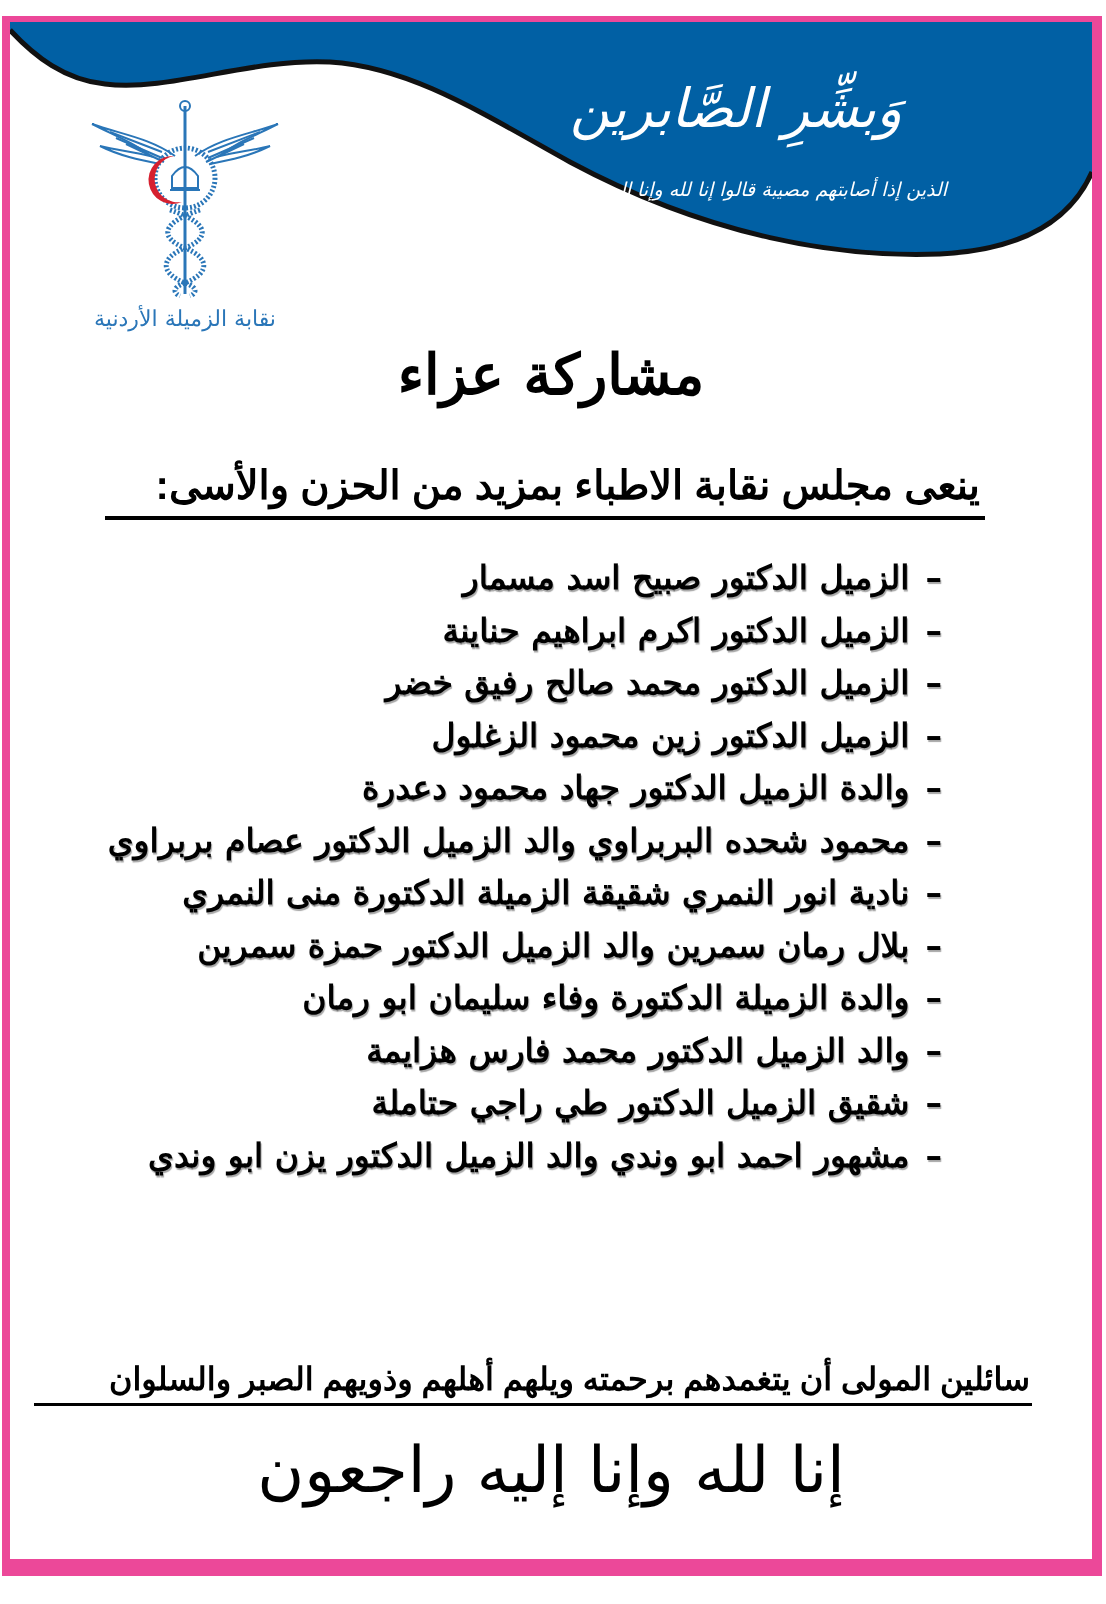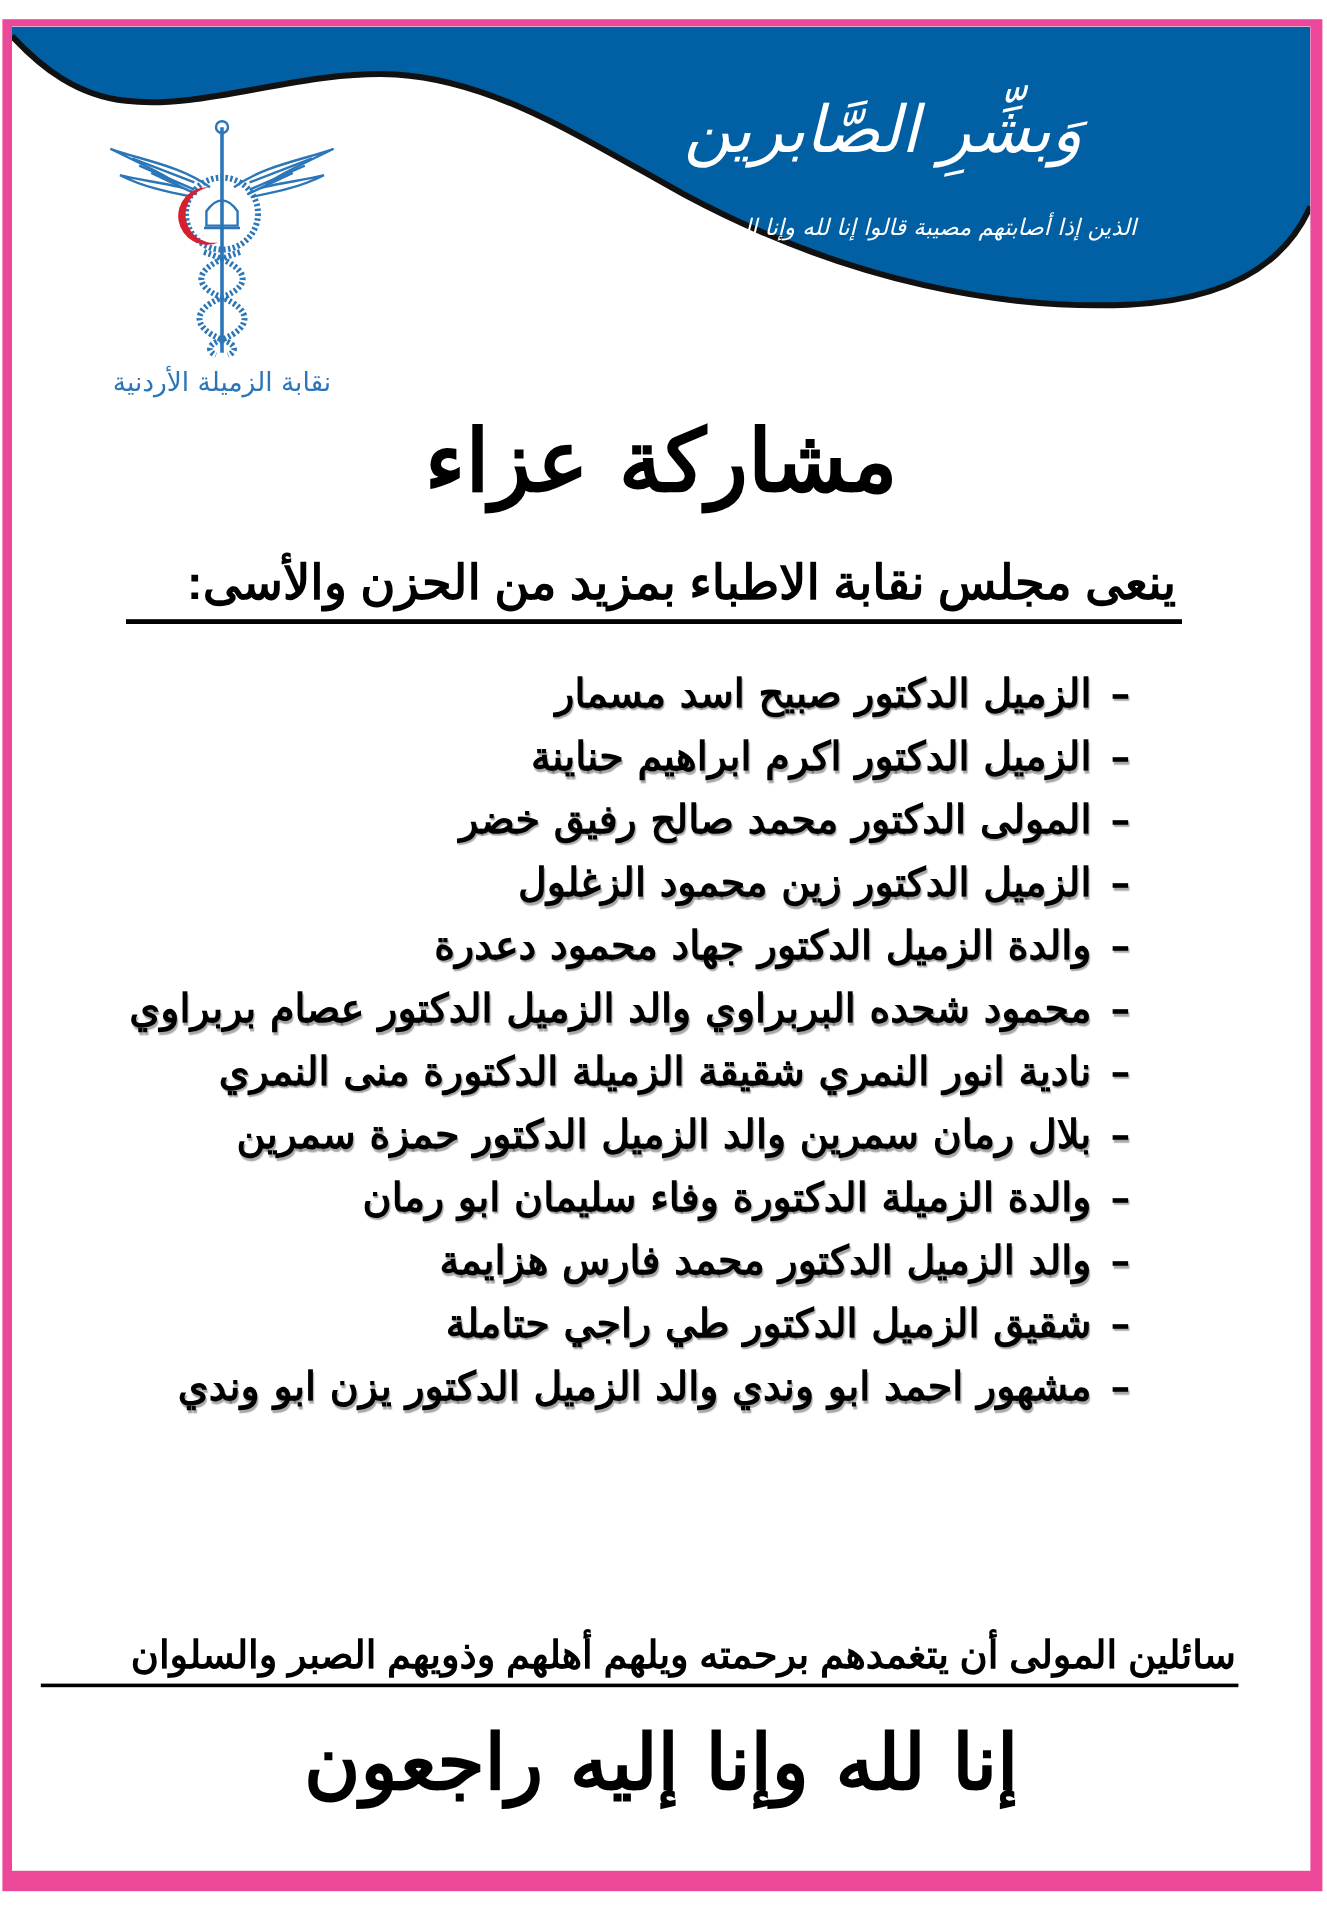--- a/index.html
+++ b/index.html
@@ -4,29 +4,29 @@
 <style>
   html, body { margin: 0; padding: 0; background: #ffffff; }
   body { width: 1106px; height: 1604px; position: relative; overflow: hidden; font-family: "DejaVu Sans", sans-serif; }
   .frame { position: absolute; left: 2px; top: 16px; width: 1100px; height: 1560px; background: #ec4899; }
   .paper { position: absolute; left: 8px; top: 6px; width: 1082px; height: 1537px; background: #ffffff; overflow: hidden; }
   .wave { position: absolute; left: 0; top: 0; width: 1082px; height: 240px; }
   .header-title { position: absolute; right: 190px; top: 60px; color: #ffffff; font-family: "DejaVu Serif", serif; font-size: 54px; font-style: italic; direction: rtl; white-space: nowrap; line-height: 1; }
   .header-verse { position: absolute; right: 145px; top: 156px; color: #ffffff; font-family: "DejaVu Serif", serif; font-style: italic; font-size: 19px; direction: rtl; white-space: nowrap; }
   .logo { position: absolute; left: 80px; top: 76px; width: 190px; height: 200px; }
   .logo-caption { position: absolute; left: 40px; top: 284px; width: 270px; text-align: center; color: #2a76b8; font-family: "DejaVu Serif", serif; font-size: 22px; direction: rtl; }
-  .doc-title { position: absolute; left: 0; width: 1082px; top: 322px; text-align: center; font-family: "DejaVu Serif", serif; font-weight: bold; font-size: 72px; direction: rtl; color: #000; line-height: 1.1; }
+  .doc-title { position: absolute; left: 0; width: 1082px; top: 322px; text-align: center; font-family: "DejaVu Serif", serif; font-weight: bold; font-size: 56px; direction: rtl; color: #000; line-height: 1.1; }
   .intro { position: absolute; right: 112px; top: 440px; direction: rtl; font-family: "Liberation Sans", sans-serif; font-weight: bold; font-size: 40px; color: #000; white-space: nowrap; }
   .intro-rule { position: absolute; left: 95px; top: 494px; width: 880px; height: 4px; background: #000; }
   .list { position: absolute; right: 150px; top: 530px; direction: rtl; margin: 0; padding: 0; list-style: none; }
   .list li { font-family: "DejaVu Serif", serif; font-weight: bold; font-size: 33px; line-height: 52.5px; color: #000; white-space: nowrap; text-shadow: 1px 2px 1px rgba(0,0,0,0.35); }
   .list .dash { display: inline-block; margin-left: 16px; }
   .closing { position: absolute; right: 62px; top: 1338px; direction: rtl; font-family: "Liberation Sans", sans-serif; font-weight: bold; font-size: 32px; color: #000; white-space: nowrap; }
   .closing-rule { position: absolute; left: 24px; top: 1381px; width: 998px; height: 3px; background: #000; }
-  .verse-footer { position: absolute; left: 0; width: 1082px; top: 1400px; text-align: center; font-family: "DejaVu Serif", serif; font-weight: bold; font-size: 64px; direction: rtl; color: #000; line-height: 1.5; letter-spacing: -1px; }
+  .verse-footer { position: absolute; left: 0; width: 1082px; top: 1400px; text-align: center; font-family: "DejaVu Serif", serif; font-weight: normal; font-size: 64px; direction: rtl; color: #000; line-height: 1.5; letter-spacing: -1px; }
 </style>
 </head>
 <body>
 
 <div class="frame">
   <div class="paper">
 
     <svg class="wave" viewBox="0 0 1082 240" preserveAspectRatio="none">
       <path d="M0,0 L1082,0 L1082,150 C1060,200 1010,228 930,232 C830,236 700,215 560,140 C470,90 400,45 320,40 C240,36 160,70 95,62 C55,58 25,35 0,8 Z" fill="#0160a4"></path>
       <path d="M1082,150 C1060,200 1010,228 930,232 C830,236 700,215 560,140 C470,90 400,45 320,40 C240,36 160,70 95,62 C55,58 25,35 0,8" fill="none" stroke="#111" stroke-width="5"></path>
@@ -54,21 +54,21 @@
     <div class="logo-caption">نقابة الزميلة الأردنية</div>
 
     <div class="doc-title">مشاركة عزاء</div>
 
     <div class="intro">ينعى مجلس نقابة الاطباء بمزيد من الحزن والأسى:</div>
     <div class="intro-rule"></div>
 
     <ul class="list">
       <li><span class="dash">–</span><span>الزميل الدكتور صبيح اسد مسمار</span></li>
       <li><span class="dash">–</span><span>الزميل الدكتور اكرم ابراهيم حناينة</span></li>
-      <li><span class="dash">–</span><span>المولى الدكتور محمد صالح رفيق خضر</span></li>
+      <li><span class="dash">–</span><span>الزميل الدكتور محمد صالح رفيق خضر</span></li>
       <li><span class="dash">–</span><span>الزميل الدكتور  زين محمود الزغلول</span></li>
       <li><span class="dash">–</span><span>والدة الزميل الدكتور جهاد محمود دعدرة</span></li>
       <li><span class="dash">–</span><span>محمود شحده البربراوي والد الزميل الدكتور عصام بربراوي</span></li>
       <li><span class="dash">–</span><span>نادية انور النمري  شقيقة  الزميلة الدكتورة منى النمري</span></li>
       <li><span class="dash">–</span><span>بلال رمان سمرين والد الزميل الدكتور حمزة سمرين</span></li>
       <li><span class="dash">–</span><span>والدة الزميلة الدكتورة وفاء سليمان ابو رمان</span></li>
       <li><span class="dash">–</span><span>والد الزميل الدكتور محمد فارس هزايمة</span></li>
       <li><span class="dash">–</span><span>شقيق الزميل الدكتور طي راجي حتاملة</span></li>
       <li><span class="dash">–</span><span>مشهور احمد ابو وندي والد الزميل الدكتور يزن ابو وندي</span></li>
     </ul>

